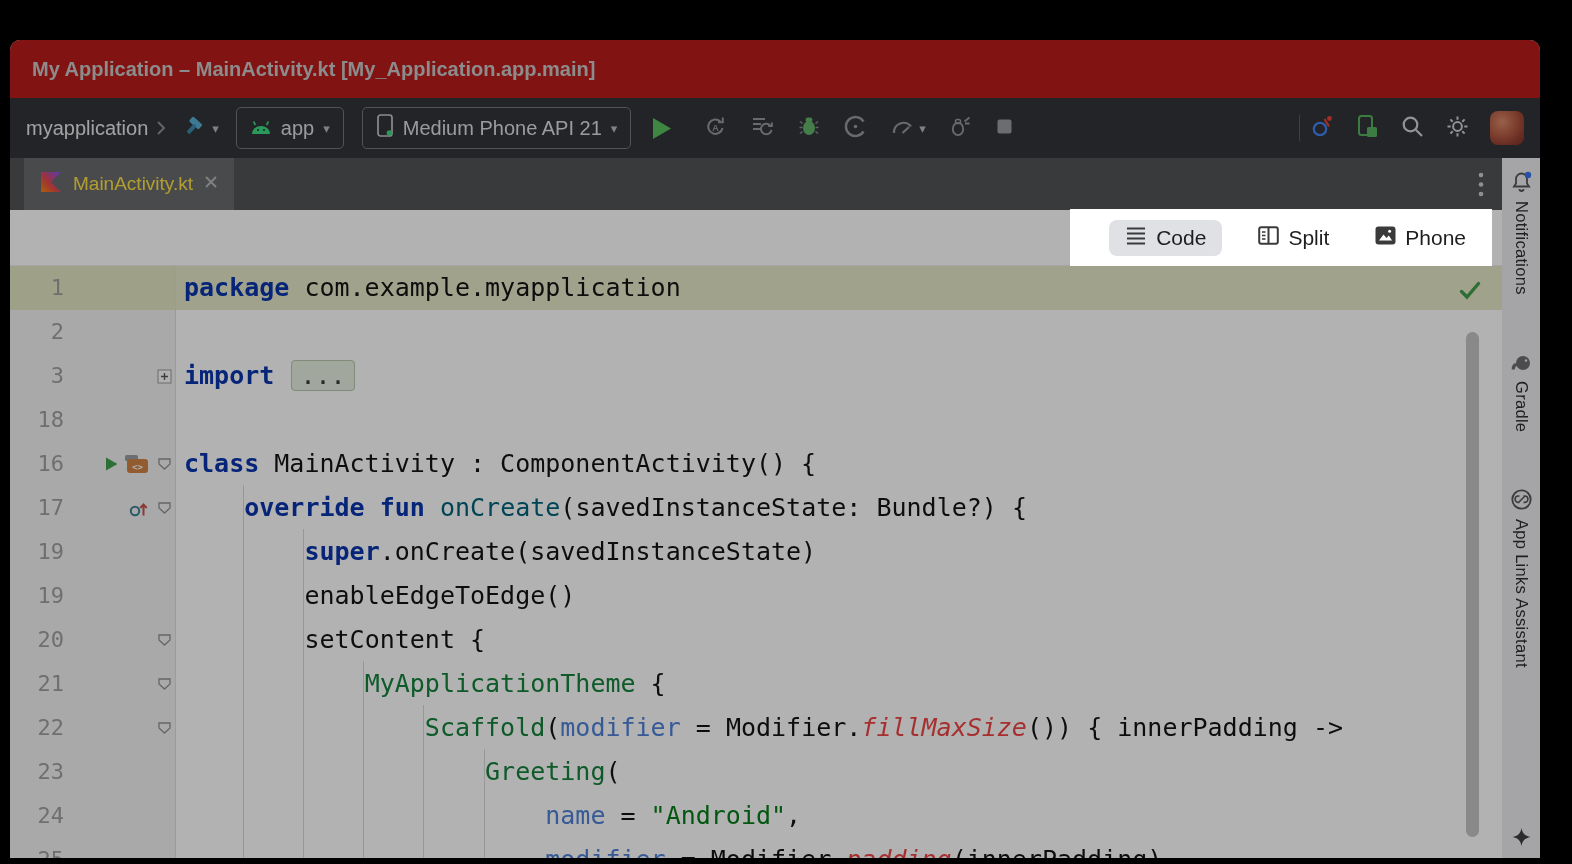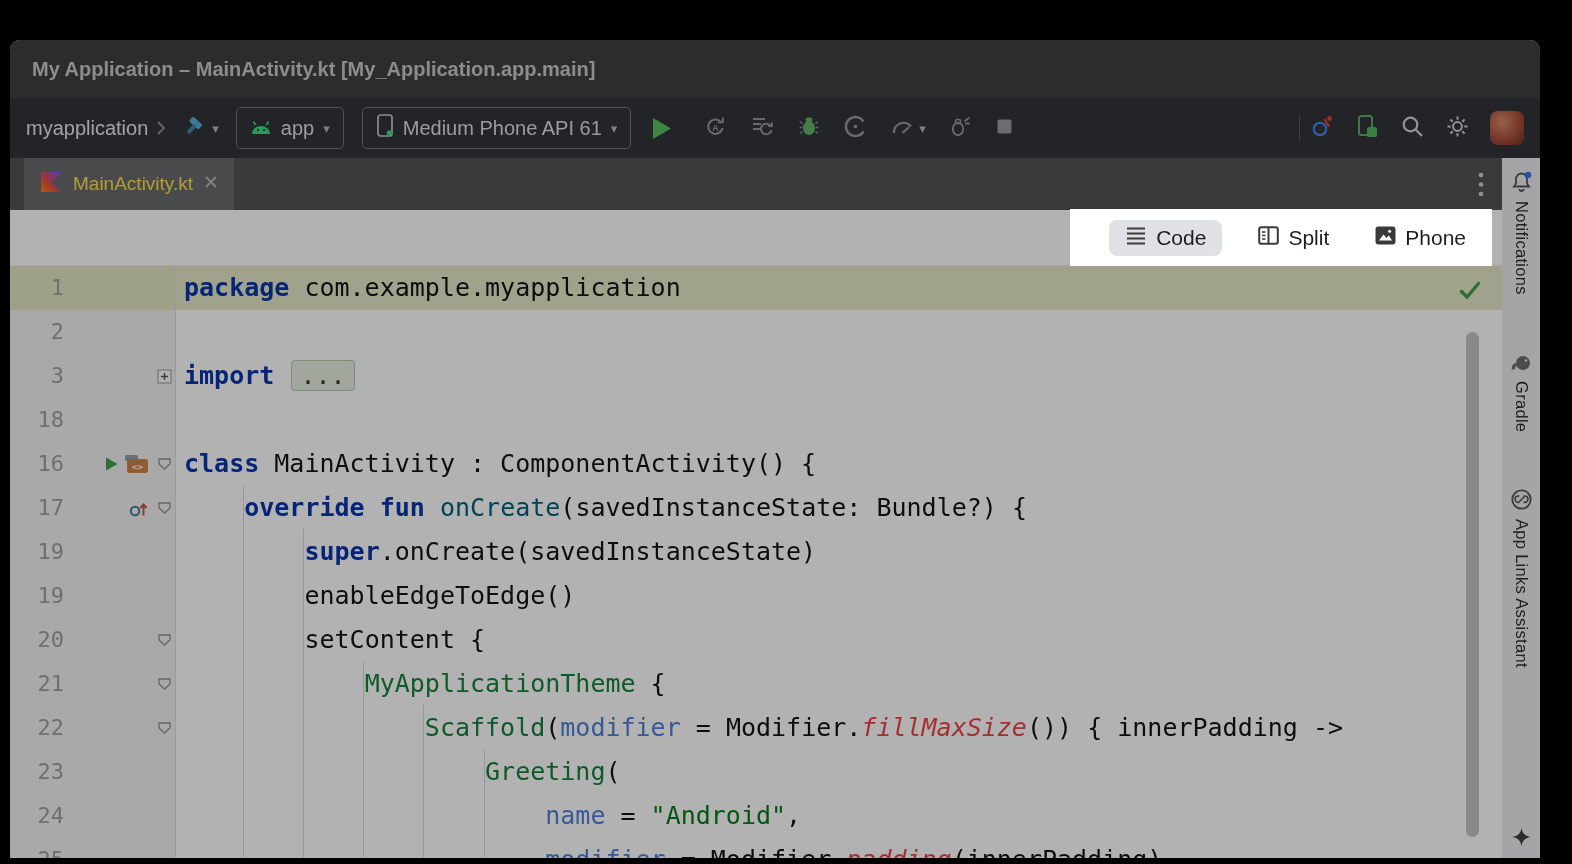--- a/index.html
+++ b/index.html
@@ -3,21 +3,21 @@
 <meta charset="utf-8">
 <style>
   html,body{margin:0;padding:0}
   body{width:1572px;height:864px;background:#000;position:relative;overflow:hidden;
        font-family:"Liberation Sans",sans-serif;}
 
   
   .window{position:absolute;left:10px;top:40px;width:1530px;height:818px;background:#fff;
           border-radius:10px 10px 0 0;overflow:hidden;display:flex;flex-direction:column}
 
-  .titlebar{height:58px;background:#404040;display:flex;align-items:center;padding:0 22px;flex:0 0 auto}
+  .titlebar{height:58px;background:#b91c1c;display:flex;align-items:center;padding:0 22px;flex:0 0 auto}
   .titlebar .wtitle{color:#c9c9c9;font-weight:bold;font-size:20px}
 
   
   .toolbar{height:60px;background:#323438;display:flex;align-items:center;padding:0 12px;flex:0 0 auto}
   .tb-project{color:#e8e8ea;font-size:20px;margin-left:4px}
   .tb-chev{margin:0 8px;display:flex}
   .tb-btn{display:flex;align-items:center;gap:4px;margin:0 8px;cursor:default}
   .pill{display:flex;align-items:center;gap:9px;border:1px solid #77787c;border-radius:5px;
         height:40px;padding:0 13px;margin:0 9px;color:#dedfe1;font-size:20px}
   .caret{color:#b9b9bb;font-size:13px;line-height:1}
@@ -121,21 +121,21 @@
       <span class="caret">▾</span>
     </span>
 
     <span class="pill">
       <span>
         <svg width="18" height="25" viewBox="0 0 18 25">
             <rect x="2" y="2" width="14" height="21" rx="2.5" fill="none" stroke="#c8c9cb" stroke-width="1.7"></rect>
             <circle cx="13.5" cy="20" r="2.8" fill="#3ddc84"></circle>
           </svg>
       </span>
-      <span>Medium Phone API 61</span>
+      <span>Medium Phone API 21</span>
       <span class="caret">▾</span>
     </span>
 
     <span class="tb-ic">
       <svg width="23" height="25" viewBox="0 0 23 25">
           <path d="M3 2 L21 12.5 L3 23 Z" fill="#5cc161"></path>
         </svg>
     </span>
 
     <span class="tb-icons">

